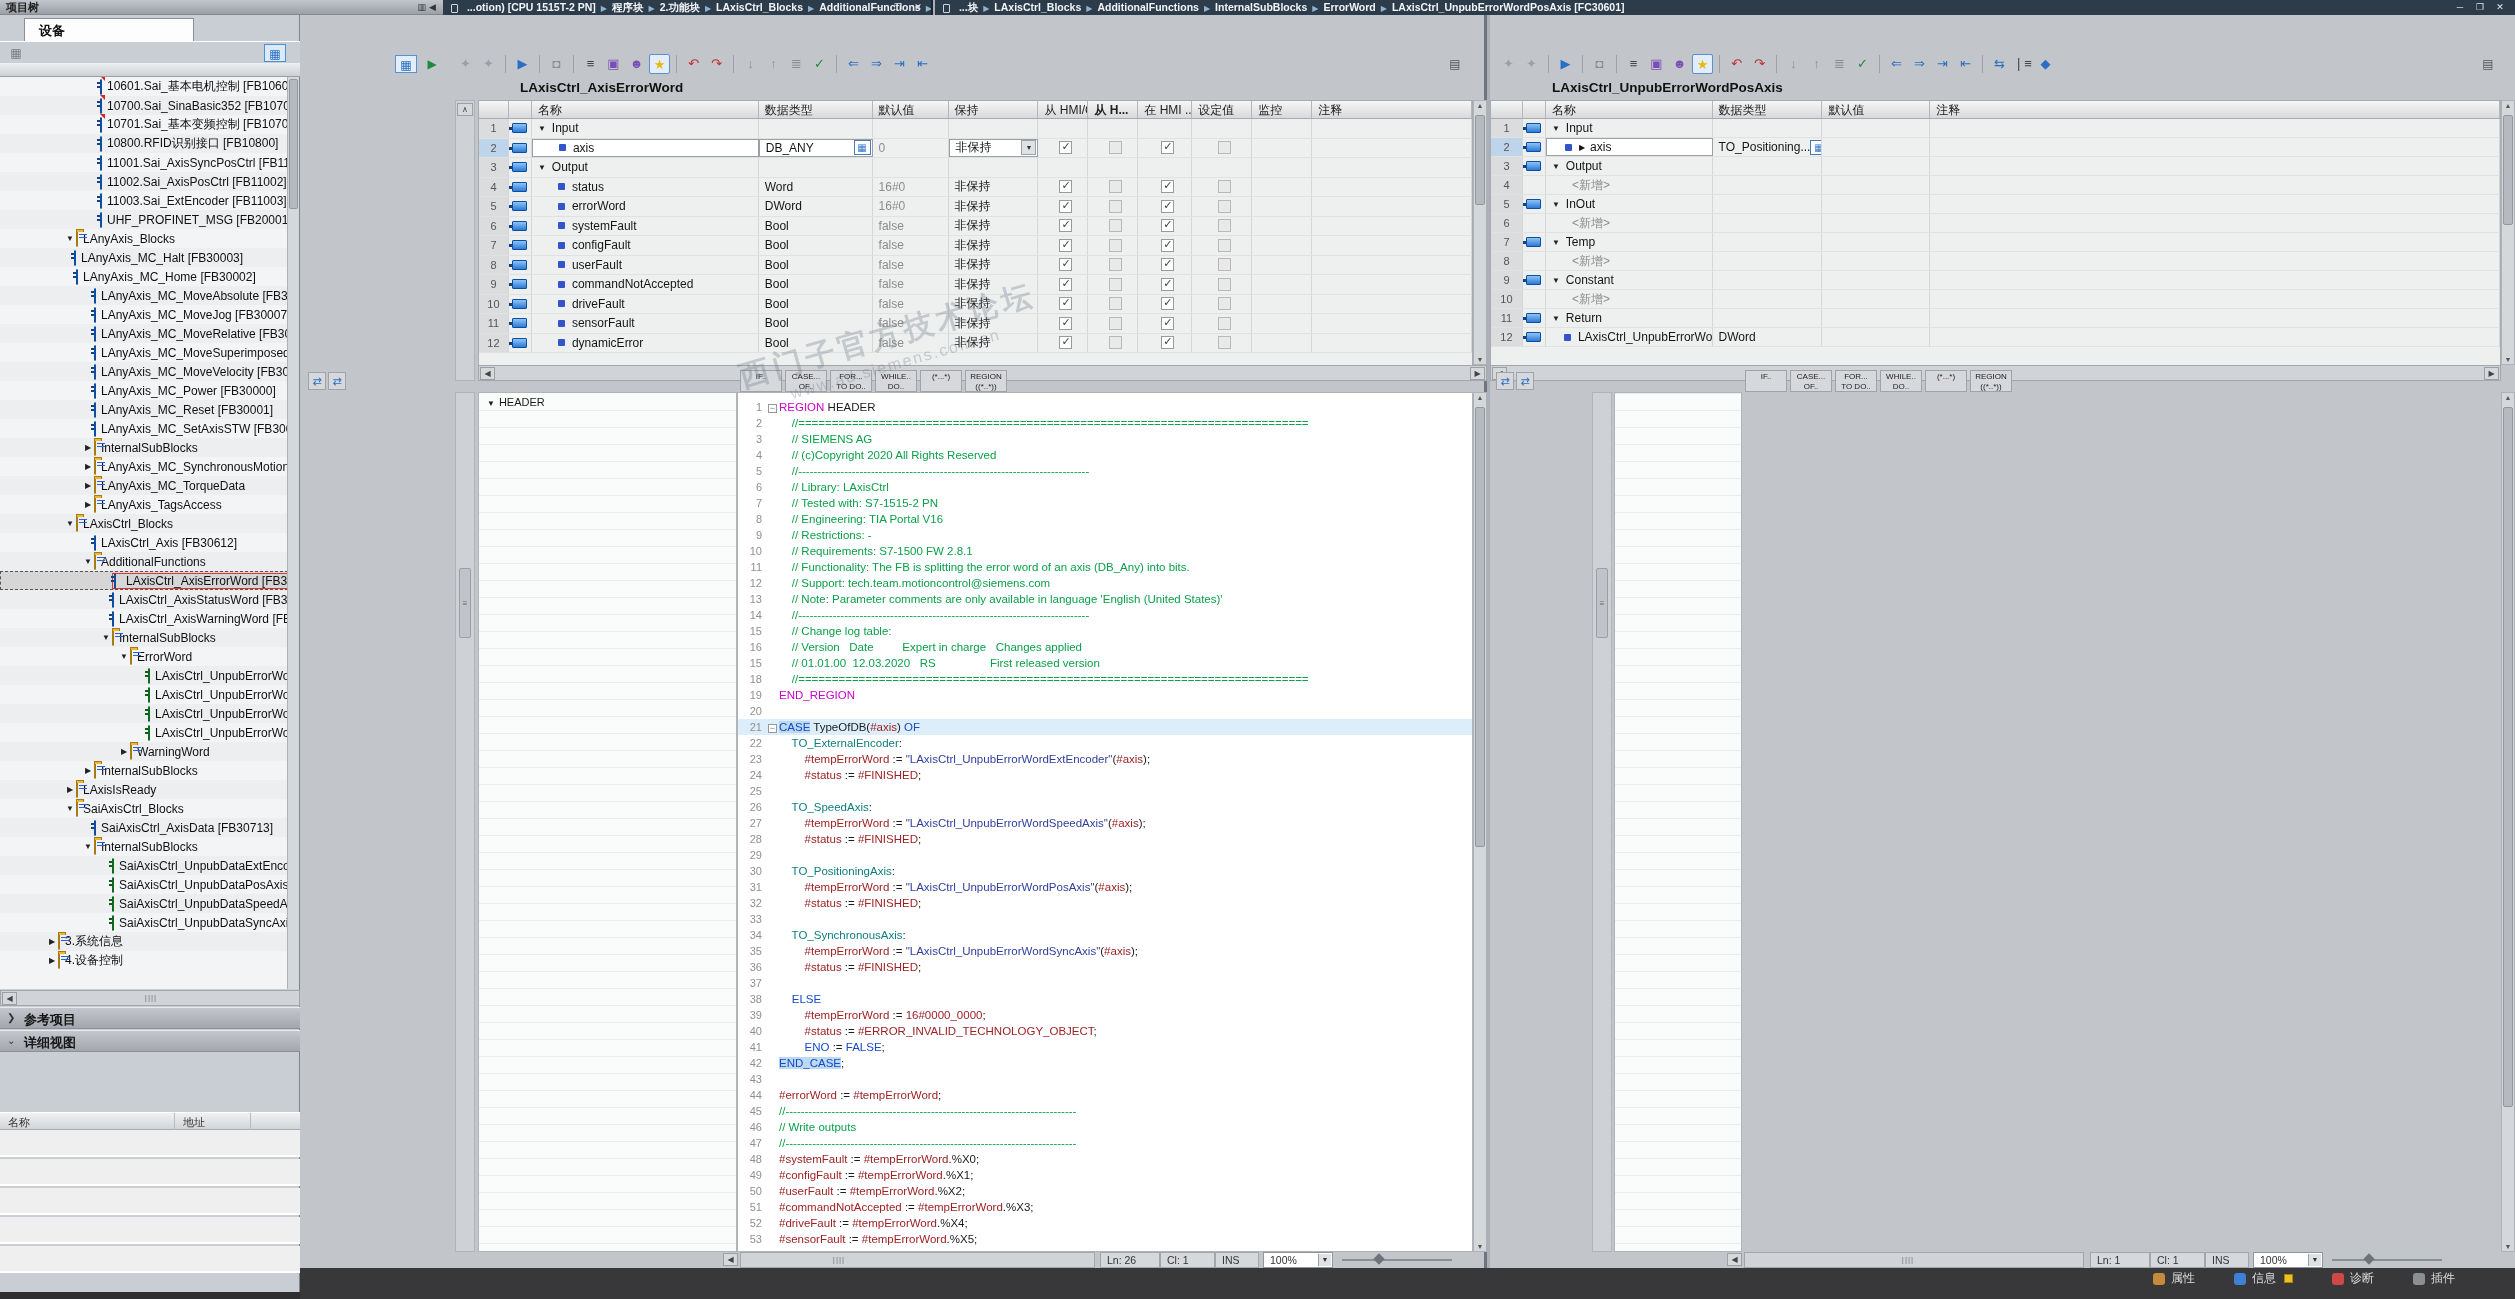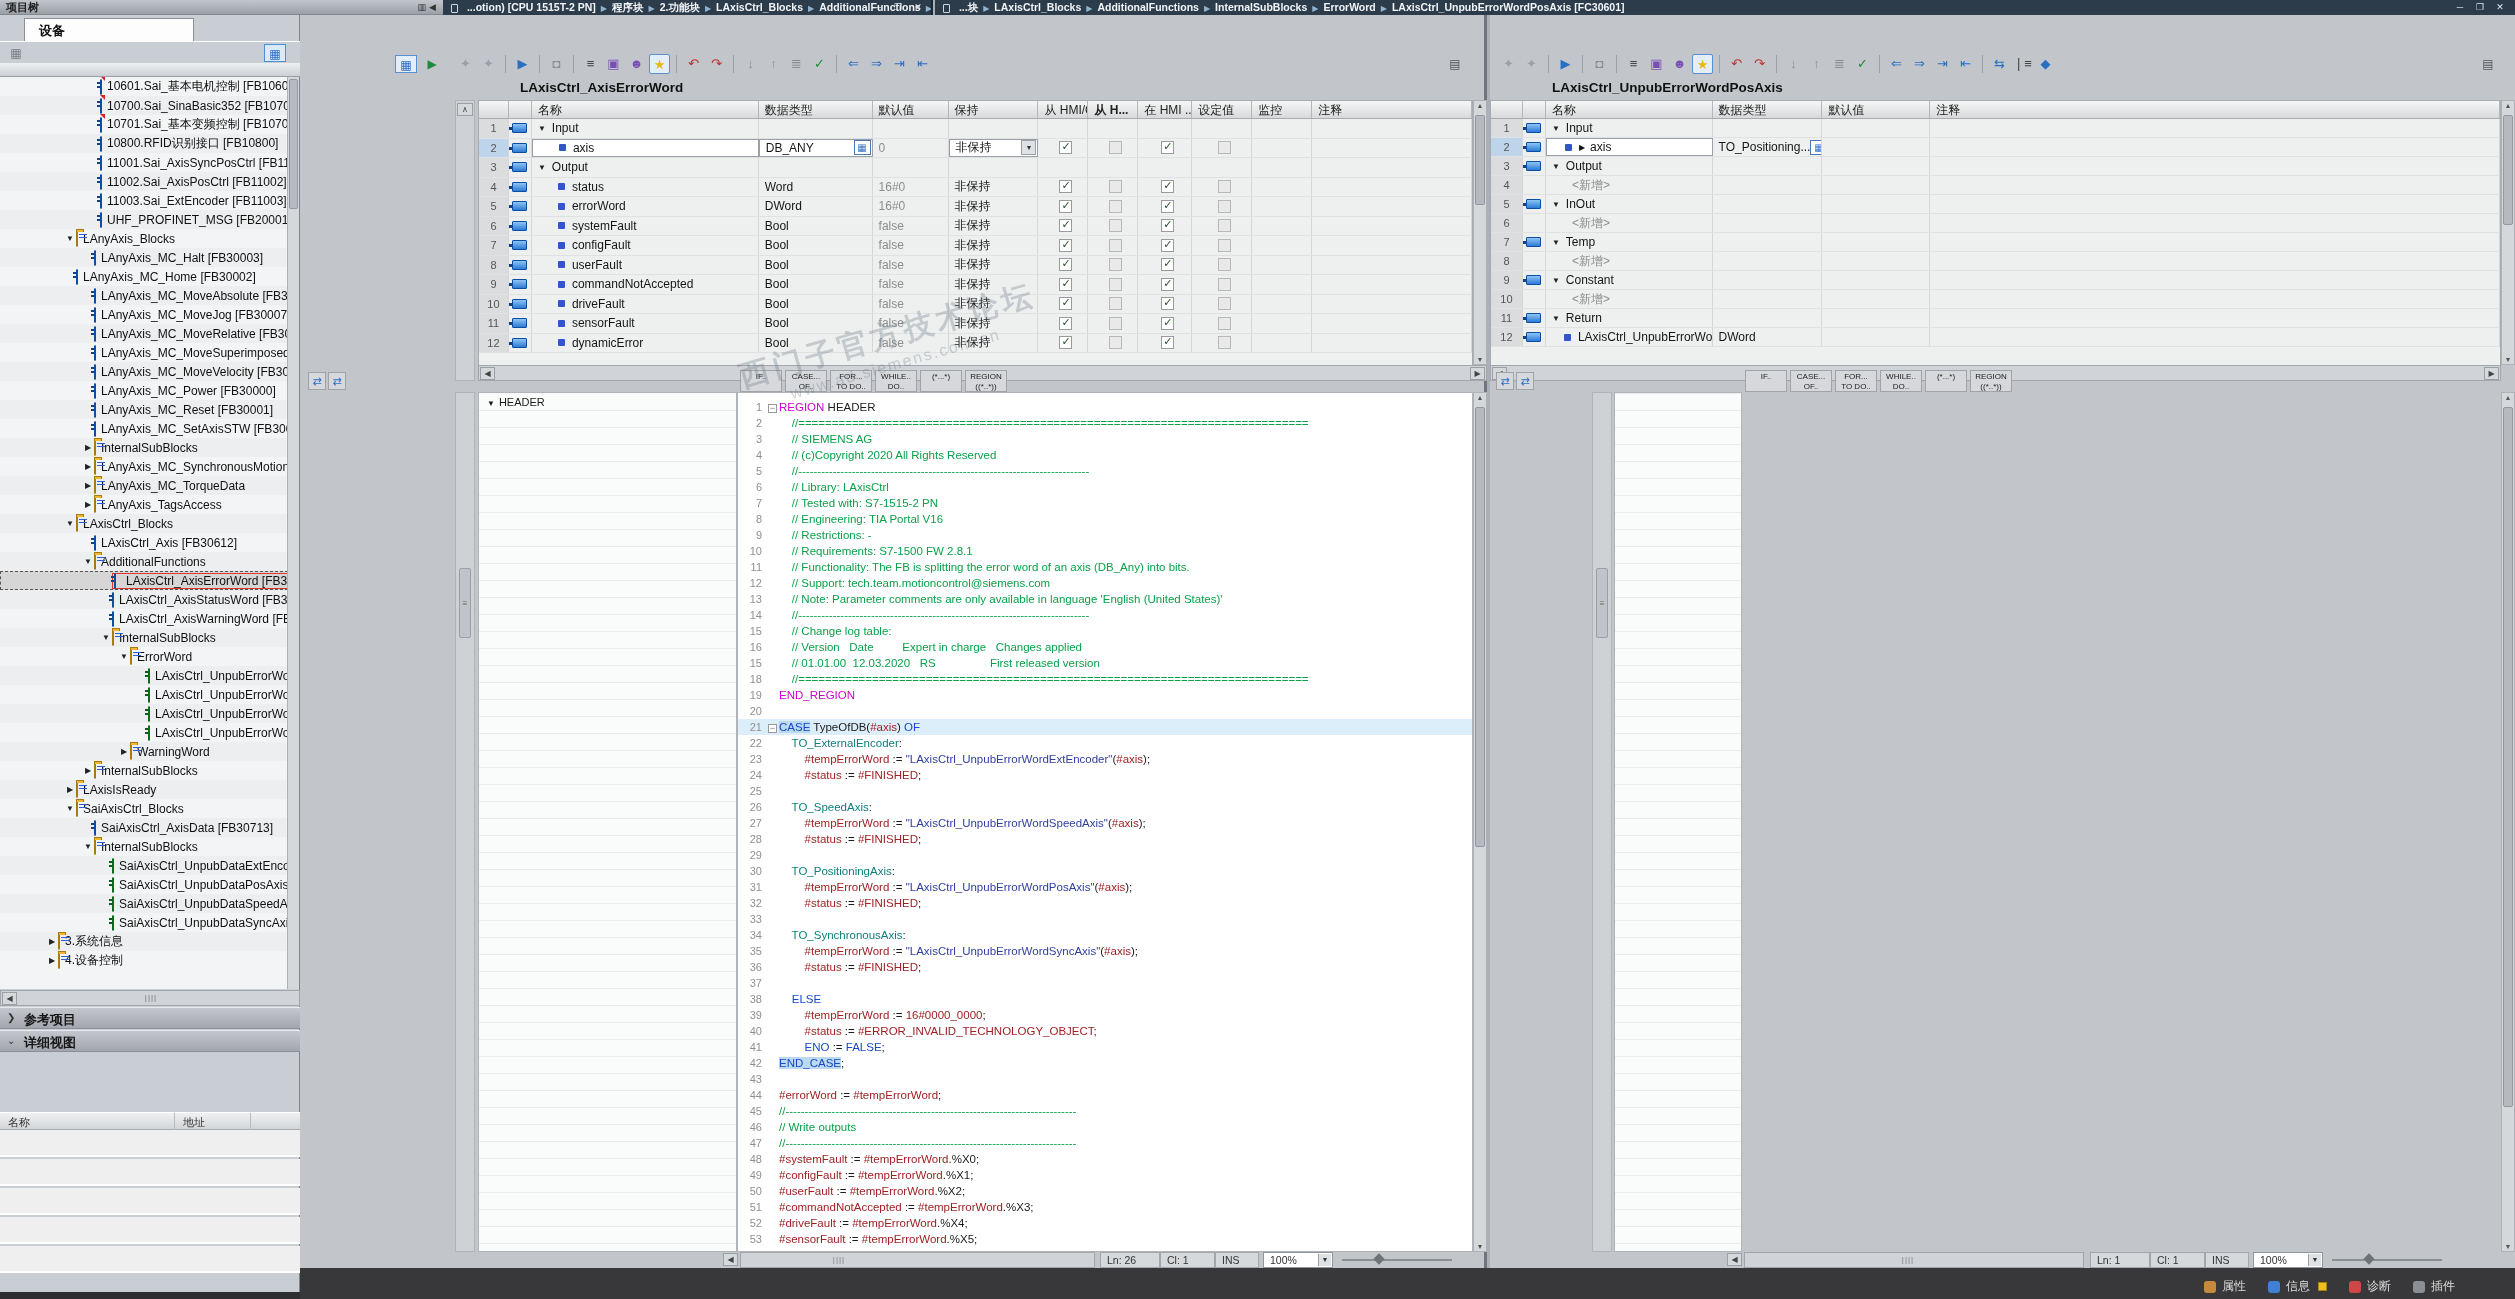--- a/index.html
+++ b/index.html
@@ -114,21 +114,21 @@
   .statrow{position:absolute;height:16px;font-size:10.5px;color:#333;}
   .statbox{position:absolute;top:0;height:16px;background:#d6d9dc;border:1px solid #a3a7ac;padding:1px 0 0 6px;}
   .zoombox{position:absolute;top:0;height:16px;background:#fff;border:1px solid #8f959b;padding:1px 0 0 6px;}
   .zoombox .zarr{position:absolute;right:1px;top:1px;width:13px;height:12px;background:#dfe2e5;border-left:1px solid #9aa0a5;font-size:7px;text-align:center;line-height:12px;}
   .slider{position:absolute;top:7px;height:2px;background:#8a8f94;}
   .slider i{position:absolute;top:-4px;left:30%;width:8px;height:8px;background:#6e7control378;background:#6e7378;transform:rotate(45deg);}
 
   
   .botbar{left:300px;top:1268px;width:2215px;height:31px;background:#38383a;}
   .botbar2{left:0;top:1292px;width:300px;height:7px;background:#2e2e30;}
-  .insp{position:absolute;top:2px;display:flex;gap:22px;color:#dcdcdc;font-size:12px;align-items:center;margin-top:8px;}
+  .insp{position:absolute;top:2px;display:flex;gap:39px;color:#dcdcdc;font-size:12px;align-items:center;}
   .insp .it{display:flex;gap:6px;align-items:center;}
   .iico{width:12px;height:12px;border-radius:3px;display:inline-block;}
   .badge{width:9px;height:9px;background:#f0c020;border:1px solid #a8840c;display:inline-block;margin-left:2px;}
 </style>
 </head>
 <body>
 
 <div class="app">
 
   <div class="abs lp-head">
@@ -200,21 +200,21 @@
         <div class="trow" style="padding-left: 88px;">
           <span class="arr"></span>
           <span class="icw"><span class="ic-fb"></span></span>
           <span>UHF_PROFINET_MSG [FB20001]</span>
         </div>
         <div class="trow" style="padding-left: 64px;">
           <span class="arr">▼</span>
           <span class="icw"><span class="ic-folder"></span></span>
           <span>LAnyAxis_Blocks</span>
         </div>
-        <div class="trow" style="padding-left: 82px;">
+        <div class="trow" style="padding-left: 62px;">
           <span class="arr"></span>
           <span class="icw"><span class="ic-fb"></span></span>
           <span>LAnyAxis_MC_Halt [FB30003]</span>
         </div>
         <div class="trow" style="padding-left: 64px;">
           <span class="arr"></span>
           <span class="icw"><span class="ic-fb"></span></span>
           <span>LAnyAxis_MC_Home [FB30002]</span>
         </div>
         <div class="trow" style="padding-left: 82px;">

